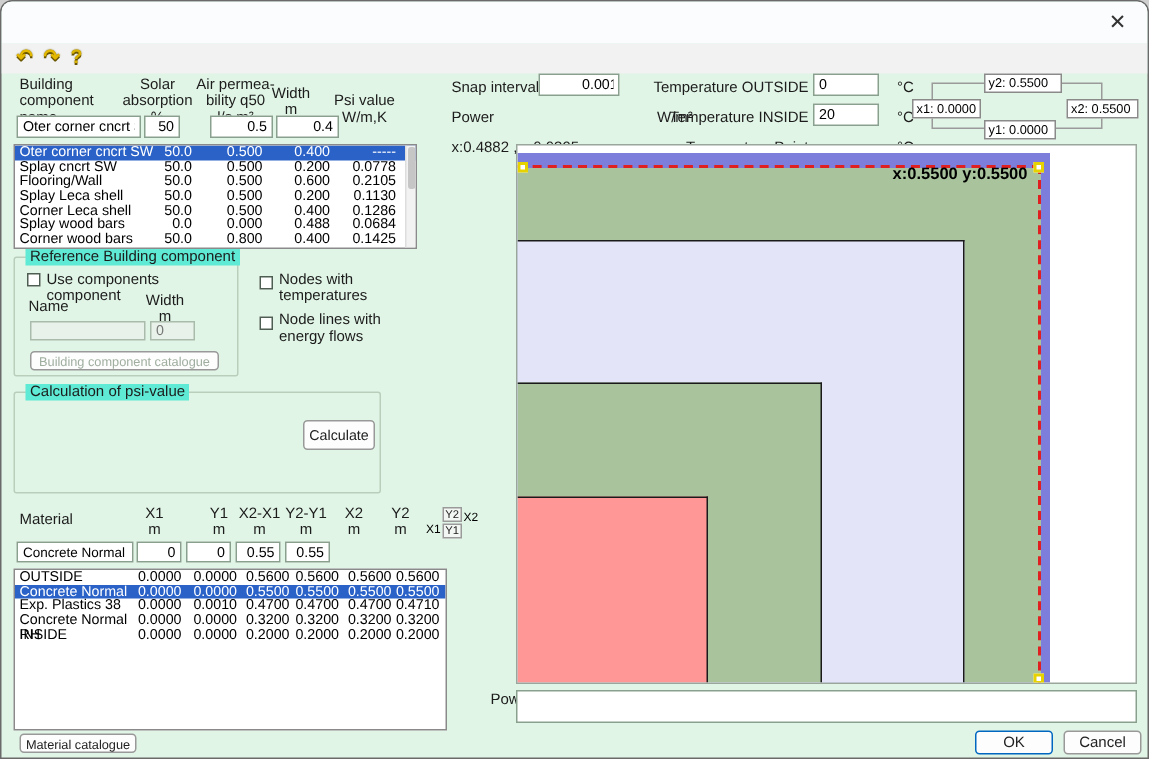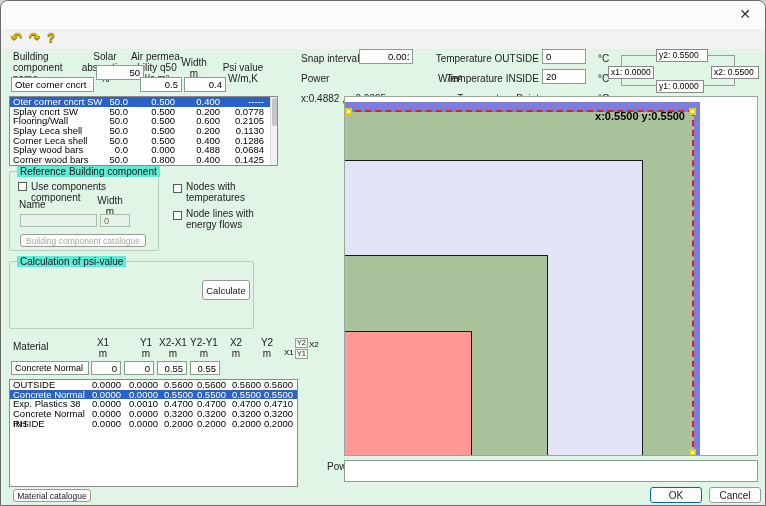--- a/index.html
+++ b/index.html
@@ -76,21 +76,21 @@
 %</div>
     <div class="lbl ctr" style="left:128px; top:2px; width:56px;">Air permea-
 bility q50
 l/s,m²</div>
     <div class="lbl ctr" style="left:177px; top:8px; width:32px;">Width
 m</div>
     <div class="lbl ctr" style="left:216px; top:13px; width:52px;text-align:center;">Psi value
 W/m,K</div>
 
     <input class="inp" style="left: 10px; top: 28px; width: 83px; height: 15px;" value="Oter corner cncrt SW">
-    <input class="inp num" style="left: 95px; top: 16px; width: 48px; height: 15px;" value="50">
+    <input class="inp num" style="left: 95px; top: 28px; width: 24px; height: 15px;" value="50">
     <input class="inp num" style="left: 139px; top: 28px; width: 42px; height: 15px;" value="0.5">
     <input class="inp num" style="left: 183px; top: 28px; width: 42px; height: 15px;" value="0.4">
 
     <div class="listbox" style="left:8px; top:47px; width:269px; height:70px;">
       <div class="brow sel">
         <span>Oter corner cncrt SW</span>
           <span class="num">50.0</span>
           <span class="num">0.500</span>
           <span class="num">0.400</span>
           <span class="num">-----</span>

